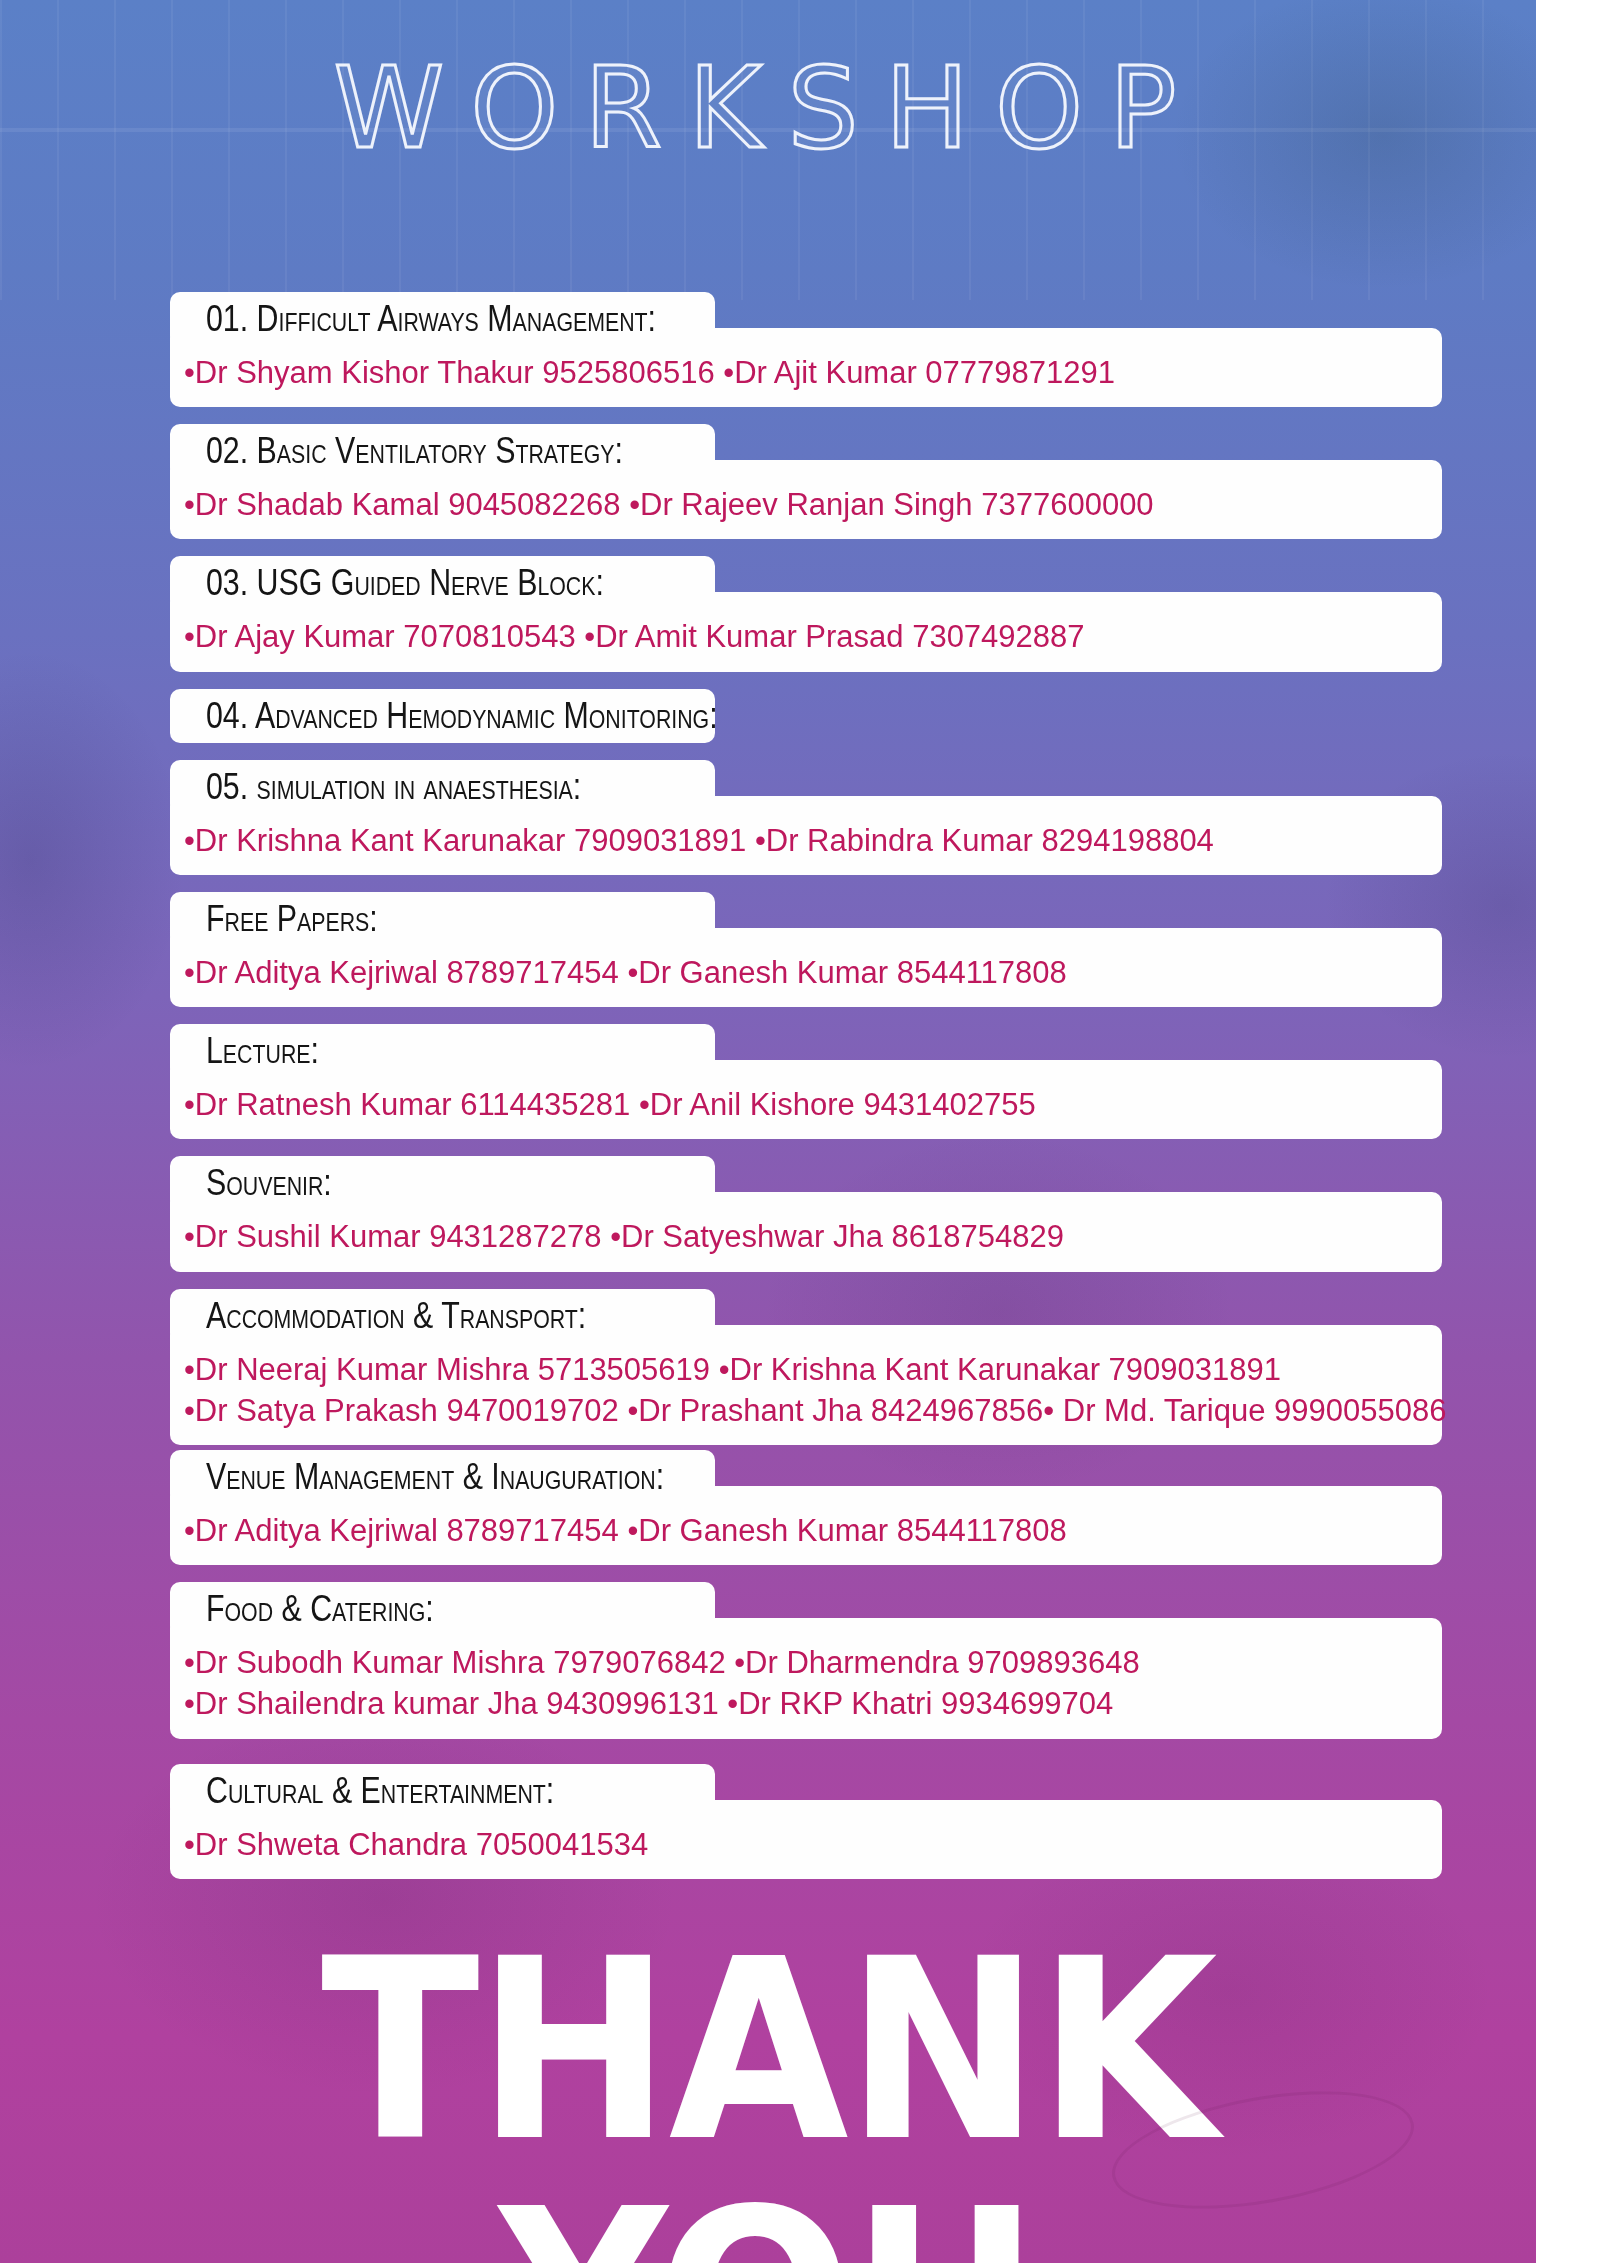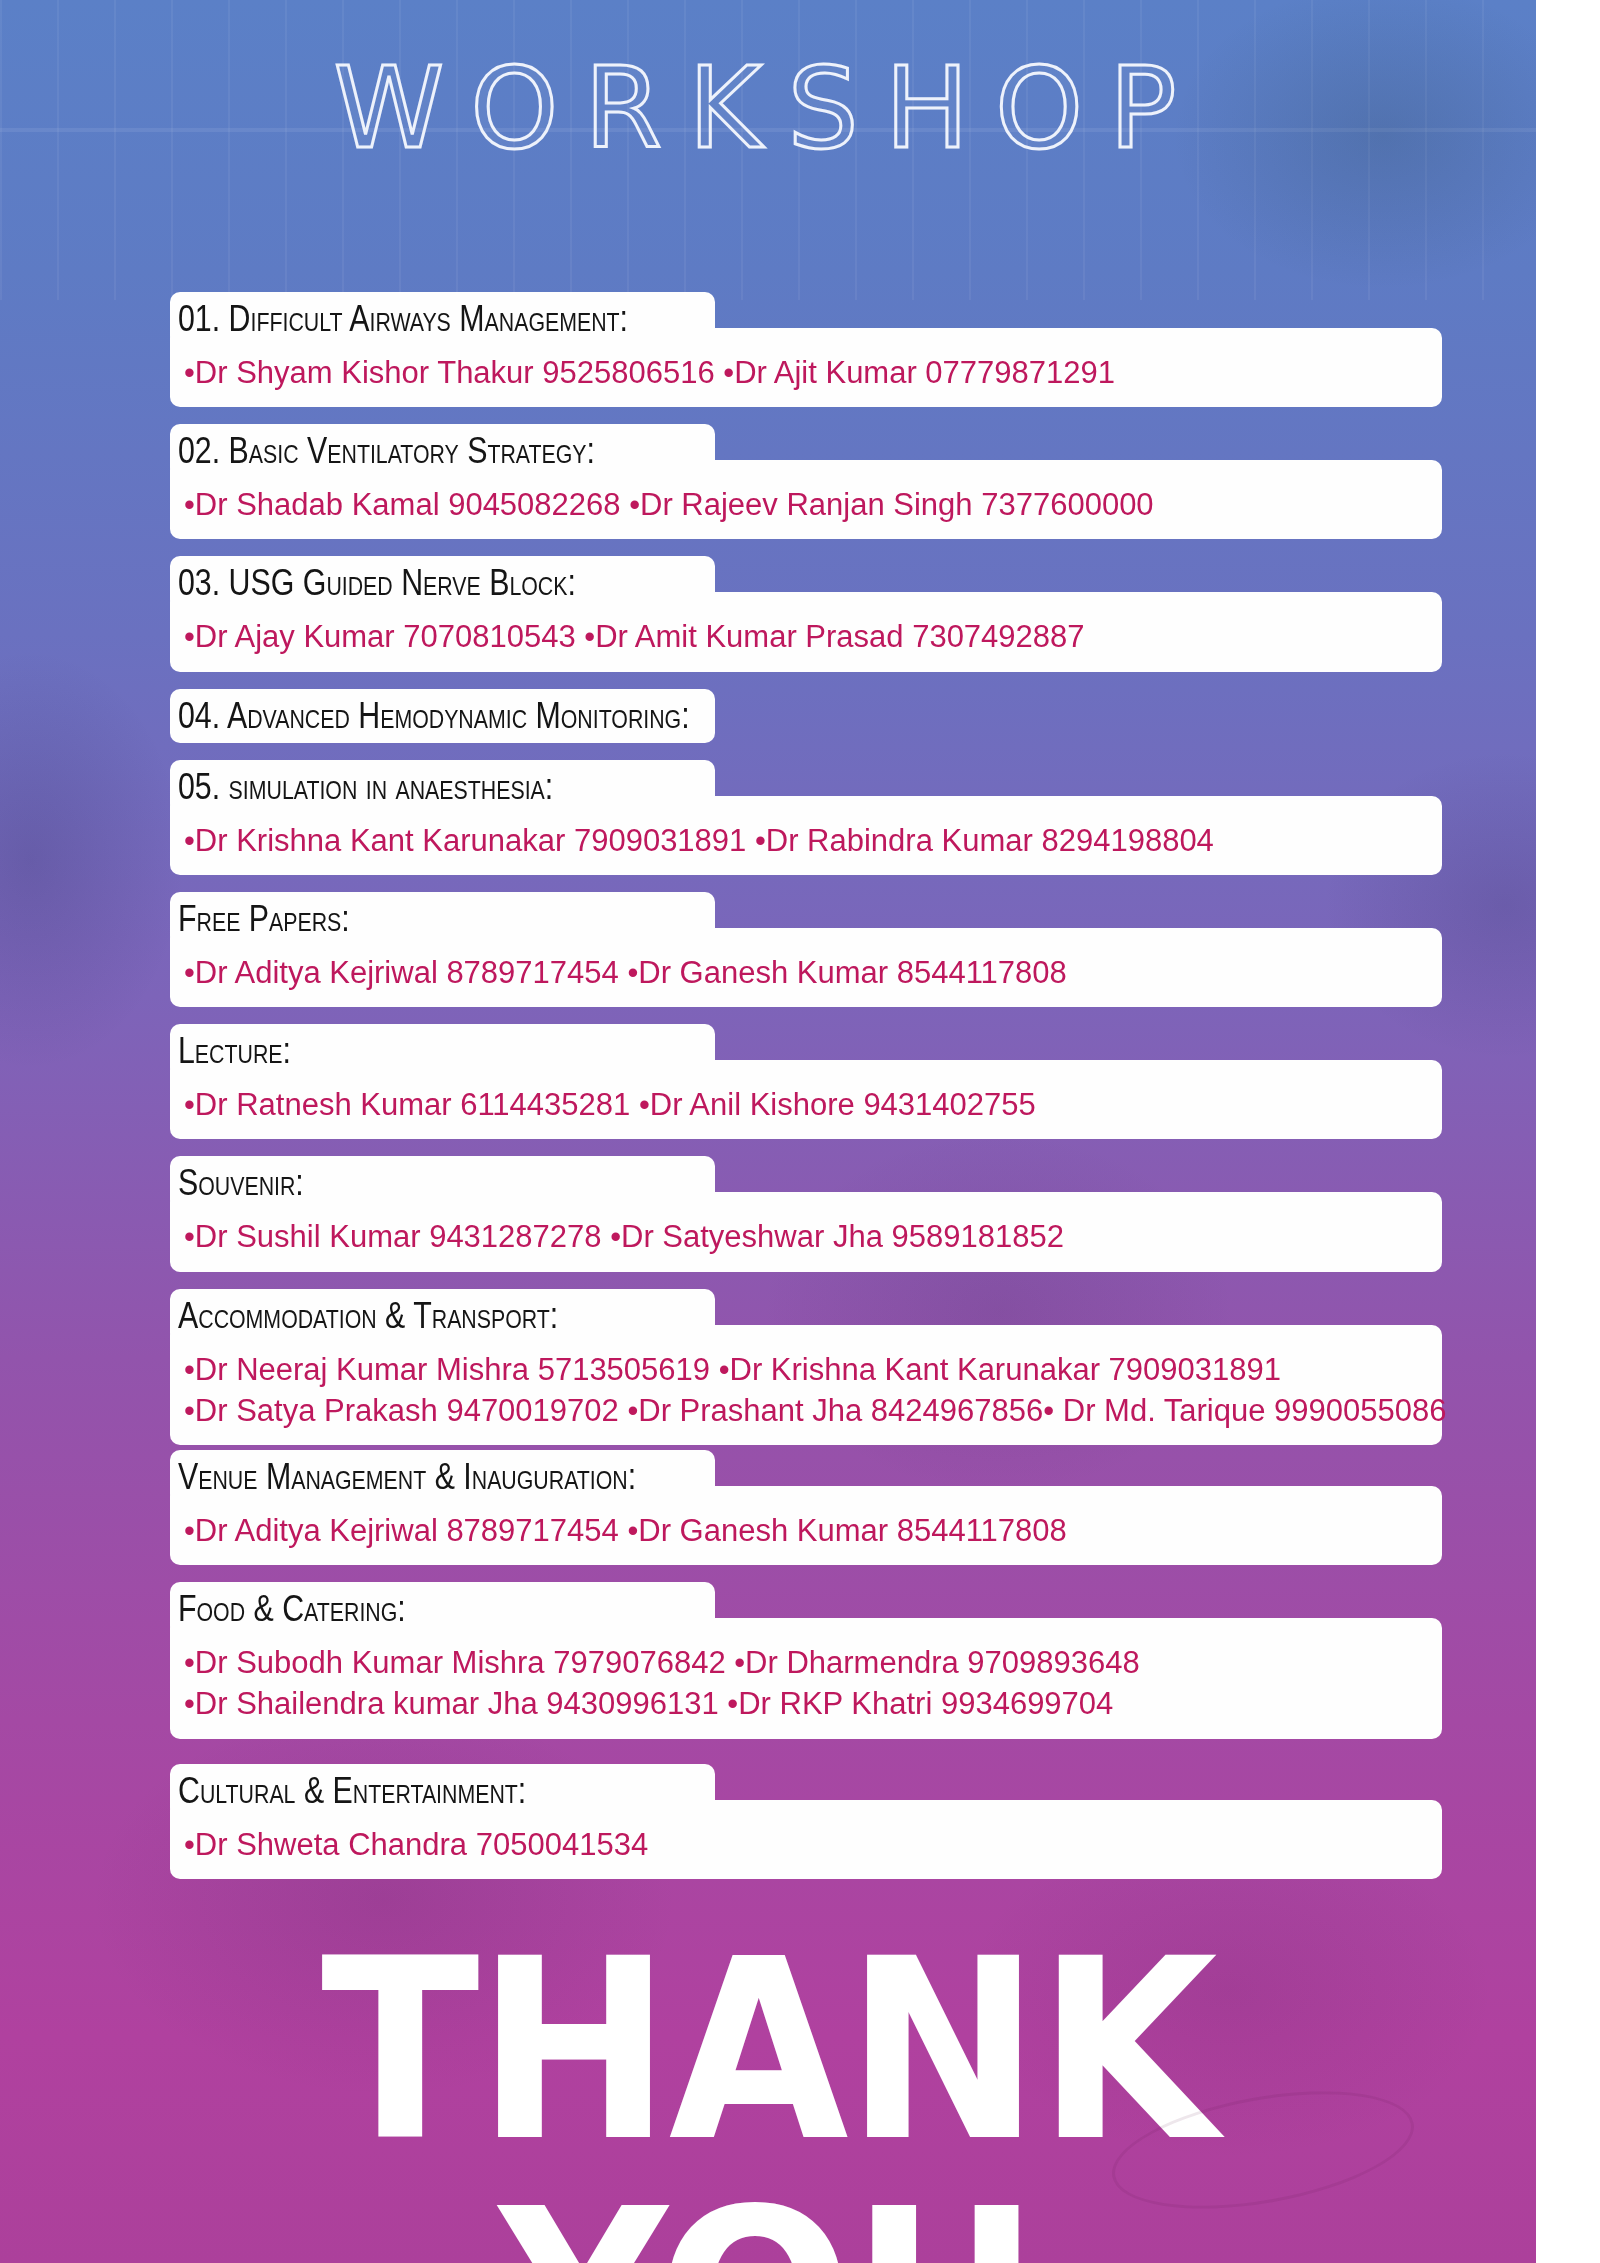--- a/index.html
+++ b/index.html
@@ -67,21 +67,21 @@
   .section { position: relative; margin-bottom: 17px; }
   .section:nth-child(9)  { margin-bottom: 5px; }   
   .section:nth-child(11) { margin-bottom: 25px; }  
 
   .label-box {
     position: relative; z-index: 2;
     width: 545px; height: 54px;
     background: #fefefe;
     border-radius: 10px;
     display: flex; align-items: center;
-    padding-left: 8px;
+    padding-left: 36px;
     box-sizing: border-box;
   }
   .label-text {
     font-variant: small-caps;
     font-size: 37px;
     color: #151515;
     white-space: nowrap;
     transform: scaleX(0.82);
     transform-origin: left center;
   }
@@ -187,21 +187,21 @@
     </div>
     <div class="content-box">
           <div class="content-line">•Dr Ratnesh Kumar 6114435281 •Dr Anil Kishore 9431402755</div>
         </div>
   </section>
       <section class="section">
     <div class="label-box">
       <span class="label-text">Souvenir:</span>
     </div>
     <div class="content-box">
-          <div class="content-line">•Dr Sushil Kumar 9431287278 •Dr Satyeshwar Jha 9589181852</div>
+          <div class="content-line">•Dr Sushil Kumar 9431287278 •Dr Satyeshwar Jha 8618754829</div>
         </div>
   </section>
       <section class="section">
     <div class="label-box">
       <span class="label-text">Accommodation &amp; Transport:</span>
     </div>
     <div class="content-box">
           <div class="content-line">•Dr Neeraj Kumar Mishra 5713505619 •Dr Krishna Kant Karunakar 7909031891</div>
           <div class="content-line">•Dr Satya Prakash 9470019702 •Dr Prashant Jha 8424967856•  Dr Md. Tarique 9990055086</div>
         </div>

